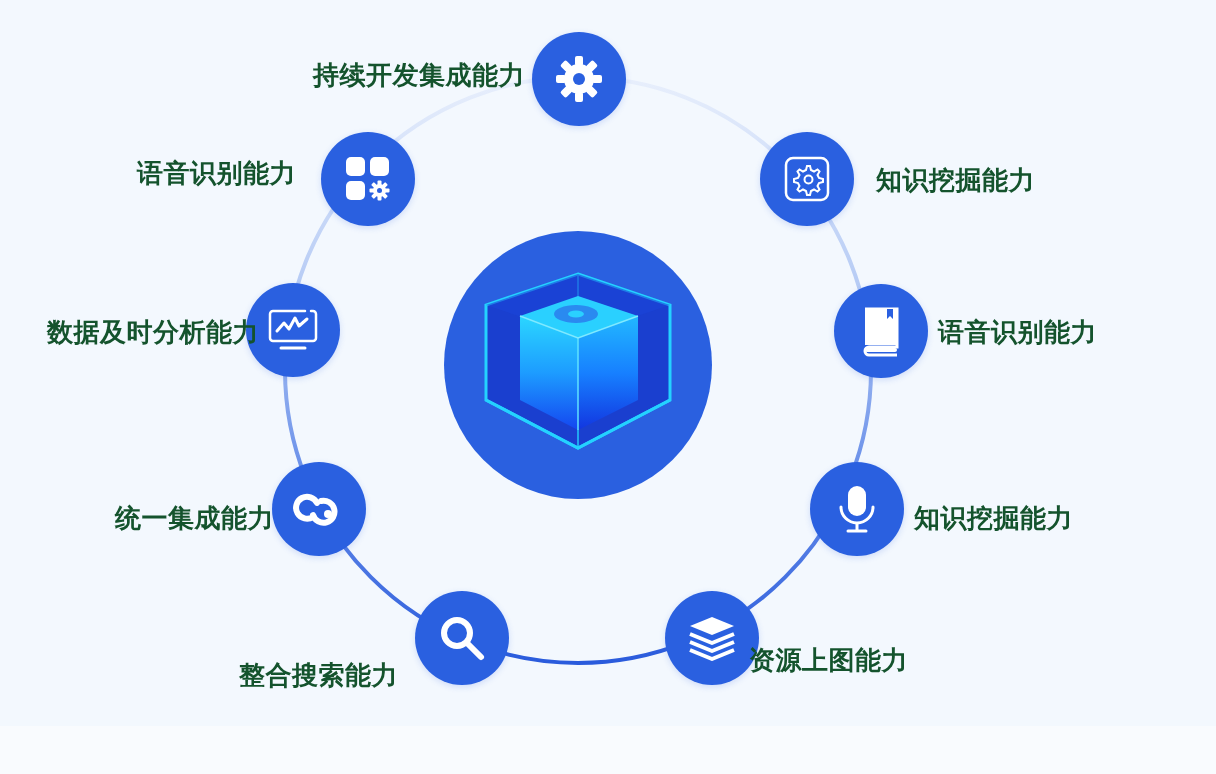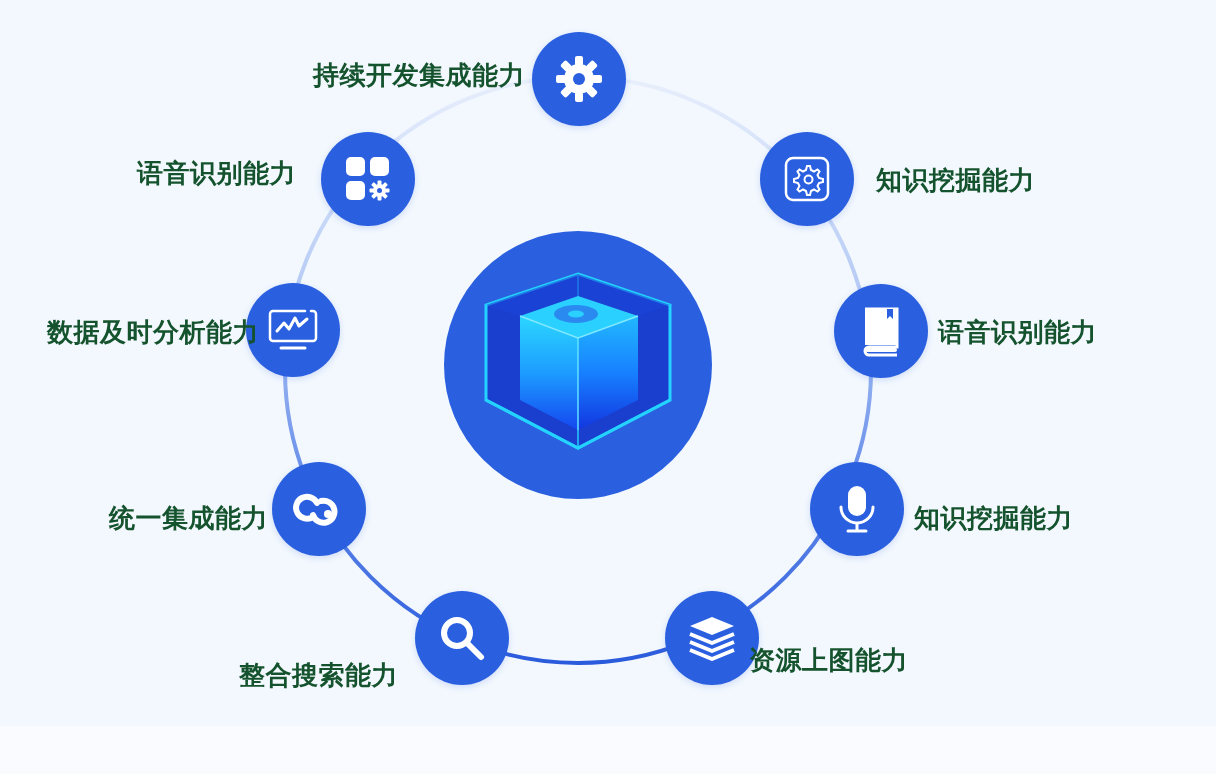--- a/index.html
+++ b/index.html
@@ -147,21 +147,21 @@
   </div>
   <div class="label" style="left:239px;top:654px;margin-top:8px;">整合搜索能力</div>
 
   <div class="node" style="left:272px;top:462px;">
     <svg width="56" height="40" viewBox="0 0 56 40">
       <path d="M26 14 a11 11 0 1 0 -4 14" fill="none" stroke="#fff" stroke-width="6" stroke-linecap="round"></path>
       <path d="M22 26 a11 11 0 1 0 8 -14" fill="none" stroke="#fff" stroke-width="6" stroke-linecap="round"></path>
       <circle cx="37" cy="25" r="4" fill="#fff"></circle>
     </svg>
   </div>
-  <div class="label" style="left:109px;top:505px;">统一集成能力</div>
+  <div class="label" style="left:115px;top:505px;">统一集成能力</div>
 
   <div class="node" style="left:246px;top:283px;">
     <svg width="52" height="46" viewBox="0 0 52 46">
       <path d="M44 4 h2 a3 3 0 0 1 3 3 v24 a3 3 0 0 1 -3 3 h-40 a3 3 0 0 1 -3 -3 v-24 a3 3 0 0 1 3 -3 h32" fill="none" stroke="#fff" stroke-width="2.5" stroke-linecap="round"></path>
       <polyline points="10,24 17,16 22,22 28,11 32,19 40,12" fill="none" stroke="#fff" stroke-width="3" stroke-linejoin="round" stroke-linecap="round"></polyline>
       <line x1="14" y1="41" x2="38" y2="41" stroke="#fff" stroke-width="3" stroke-linecap="round"></line>
     </svg>
   </div>
   <div class="label" style="left:47px;top:319px;">数据及时分析能力</div>
 

